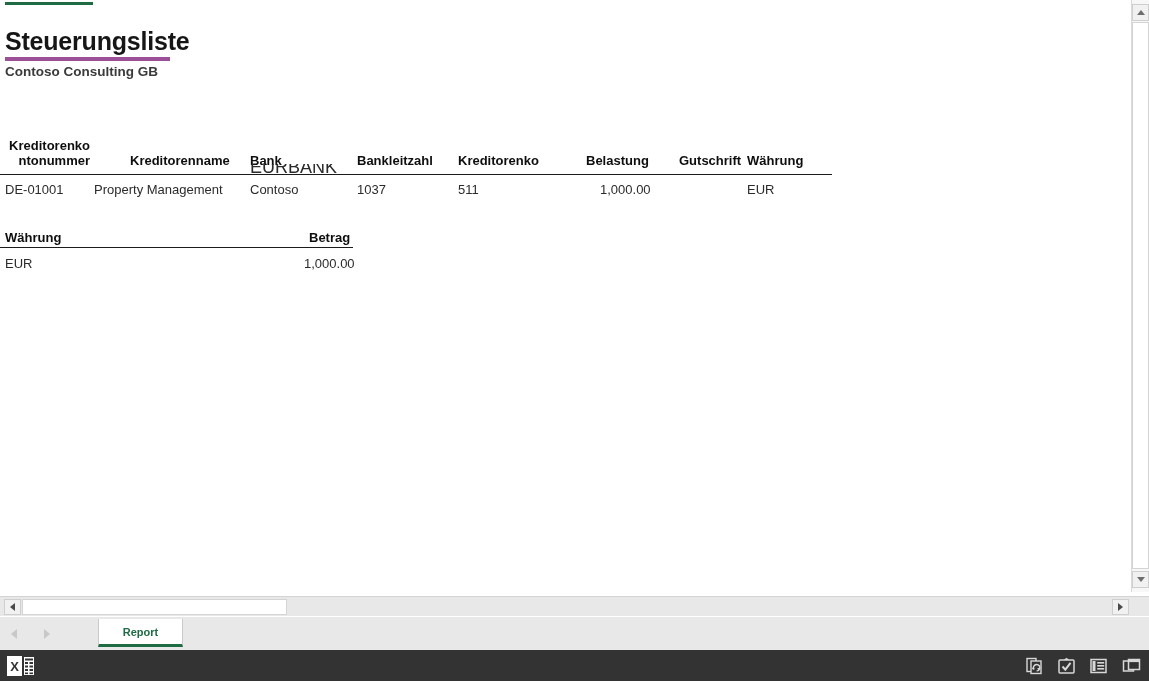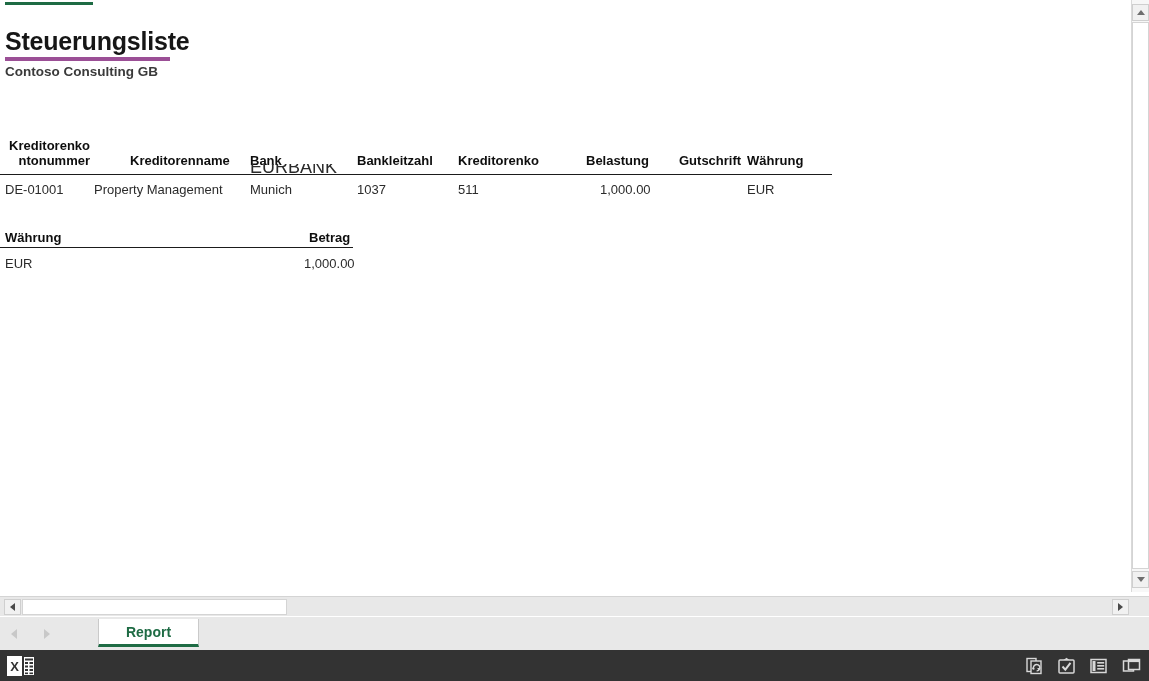--- a/index.html
+++ b/index.html
@@ -244,31 +244,31 @@
   #tab-nav-next {
     left: 44px;
     border-top: 5px solid transparent;
     border-bottom: 5px solid transparent;
     border-left: 6px solid #C8C8C8;
   }
   #sheet-tab {
     position: absolute;
     left: 98px;
     top: 2px;
-    width: 101px;
+    width: 85px;
     height: 28px;
     background: #FFFFFF;
     border-left: 1px solid #CACACA;
     border-right: 1px solid #CACACA;
     border-bottom: 3px solid #1E6B44;
     box-sizing: border-box;
     display: flex;
     align-items: center;
     justify-content: center;
-    font-size: 14px;
+    font-size: 11px;
     font-weight: bold;
     color: #1E6B44;
   }
 
   
   #statusbar {
     position: absolute;
     left: 0;
     top: 650px;
     width: 1149px;
@@ -320,21 +320,21 @@
 
     <div id="bank-clip">
       <span>EURBANK</span>
     </div>
 
     <div class="rule" id="detail-rule"></div>
 
     <div class="data-row" style="top:8px;padding-left:11px;">
       <div class="data-cell" style="left:5px;">DE-01001</div>
       <div class="data-cell" style="left:94px;">Property Management</div>
-      <div class="data-cell" style="left:250px;">Munich</div>
+      <div class="data-cell" style="left:250px;">Contoso</div>
       <div class="data-cell" style="left:357px;">1037</div>
       <div class="data-cell" style="left:458px;">511</div>
       <div class="data-cell" style="left:600px;">1,000.00</div>
       <div class="data-cell" style="left:690px;"></div>
       <div class="data-cell" style="left:747px;">EUR</div>
     </div>
   </div>
 
   <div id="summary-table">
     <div class="sum-hdr" style="left:5px; top:0px;">Währung</div>

